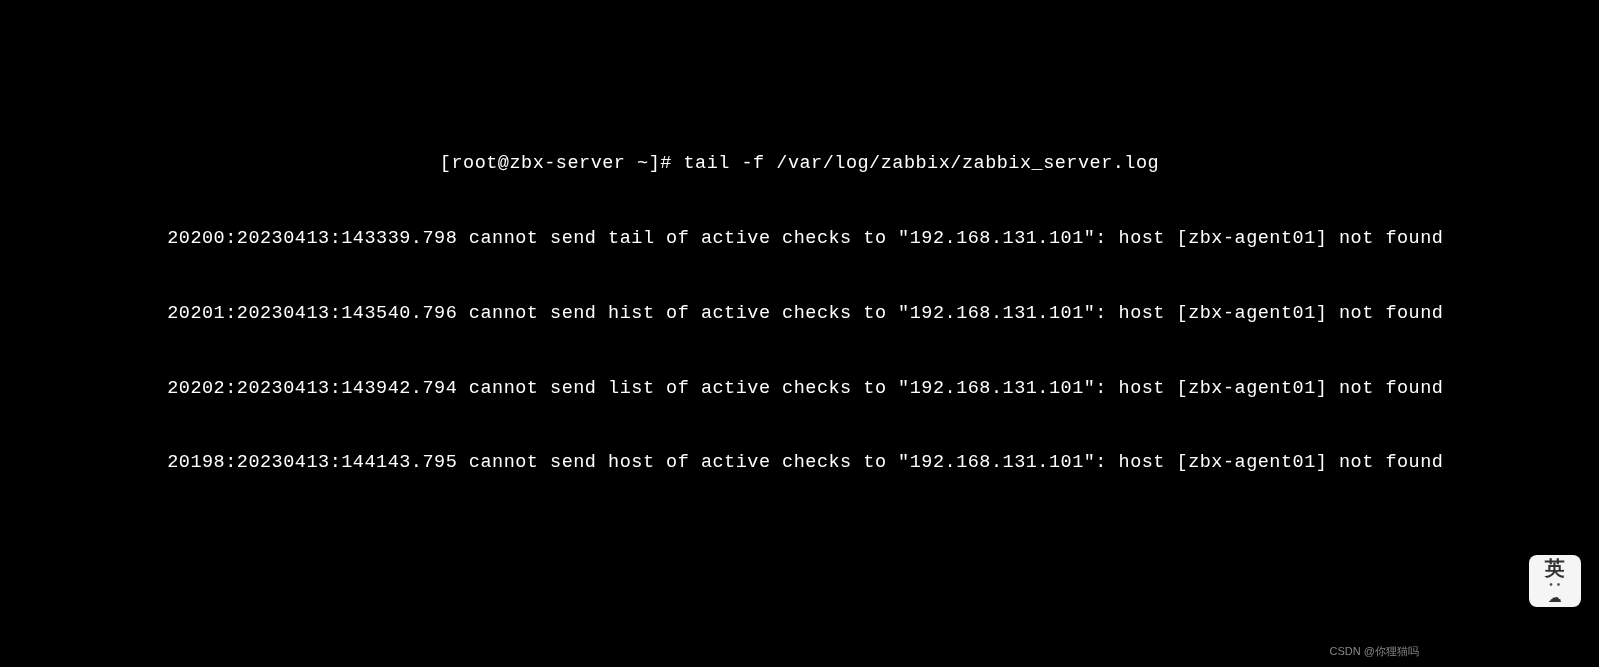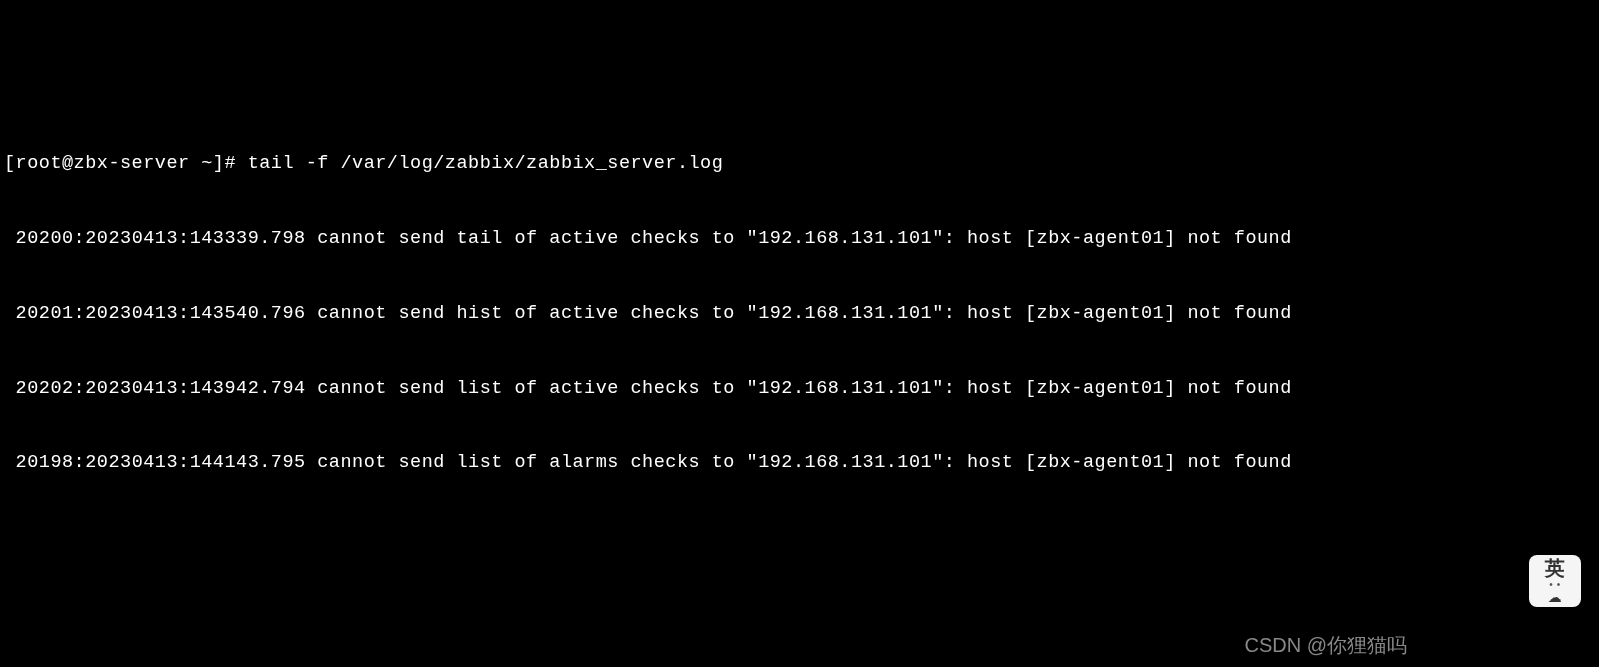--- a/index.html
+++ b/index.html
@@ -20,27 +20,28 @@
       overflow: hidden;
       position: relative;
       white-space: pre-wrap;
       word-break: break-all;
     }
     .terminal-content {
       white-space: pre-wrap;
     }
     .log-line {
       display: block;
+      text-align: center;
     }
     .watermark {
       position: absolute;
       bottom: 8px;
-      right: 192px;
+      right: 180px;
       color: #888888;
-      font-size: 20px;
+      font-size: 11px;
       font-family: Arial, sans-serif;
       letter-spacing: 0;
     }
     .ime-badge {
       position: absolute;
       right: 18px;
       bottom: 60px;
       width: 52px;
       height: 52px;
       background: #f5f5f5;
@@ -72,21 +73,21 @@
 </head>
 <body>
 
 
 
 <div class="terminal-content">
   <span class="log-line">[root@zbx-server ~]# tail -f /var/log/zabbix/zabbix_server.log</span>
   <span class="log-line"> 20200:20230413:143339.798 cannot send tail of active checks to "192.168.131.101": host [zbx-agent01] not found</span>
   <span class="log-line"> 20201:20230413:143540.796 cannot send hist of active checks to "192.168.131.101": host [zbx-agent01] not found</span>
   <span class="log-line"> 20202:20230413:143942.794 cannot send list of active checks to "192.168.131.101": host [zbx-agent01] not found</span>
-  <span class="log-line"> 20198:20230413:144143.795 cannot send list of alarms checks to "192.168.131.101": host [zbx-agent01] not found</span>
+  <span class="log-line"> 20198:20230413:144143.795 cannot send host of active checks to "192.168.131.101": host [zbx-agent01] not found</span>
   
   
   
   
   
   
   
 </div>
 
 <div class="watermark">CSDN @你狸猫吗</div>

